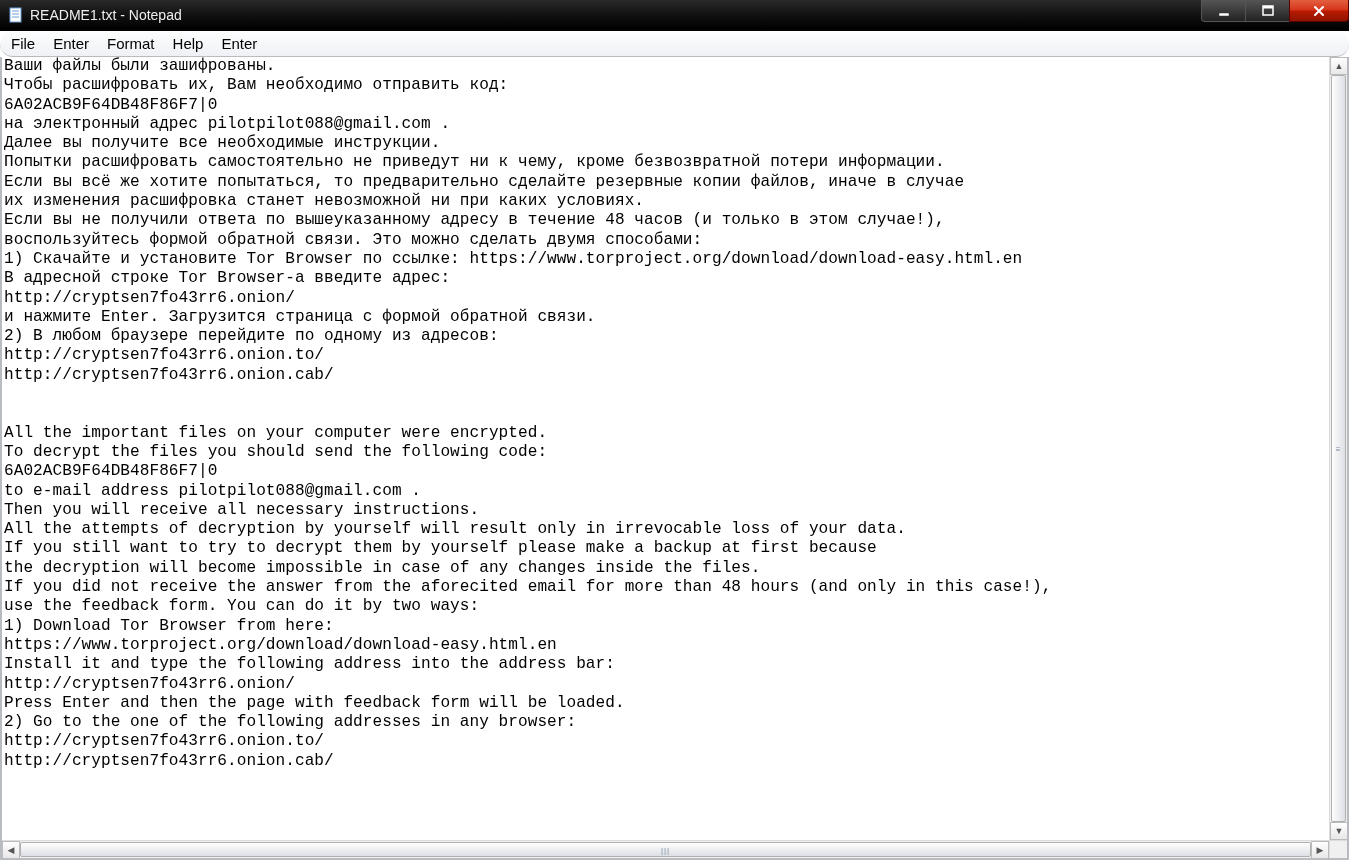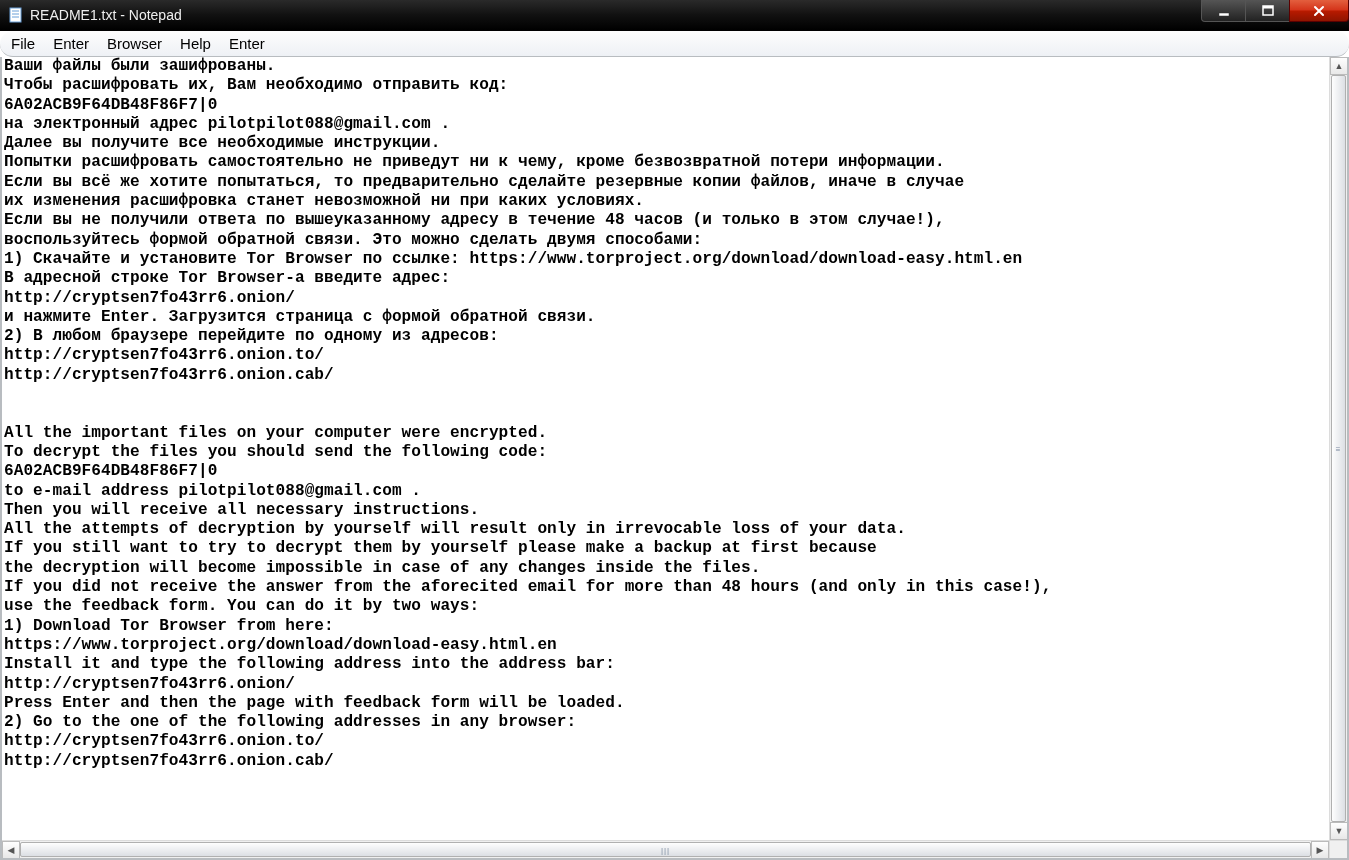--- a/index.html
+++ b/index.html
@@ -90,21 +90,20 @@
     background: #fff;
   }
   .editor {
     white-space: pre;
     font-family: Consolas, "Courier New", monospace;
     font-size: 16.1px;
     line-height: 19.3px;
     letter-spacing: 0.04px;
     color: #000;
     padding: 0 2px 0 2px;
-    font-weight: bold;
   }
   
   .vscroll {
     position: absolute;
     right: 0; top: 0; bottom: 18px;
     width: 18px;
     background: #f0f0f0;
     border-left: 1px solid #dcdcdc;
     display: flex; flex-direction: column;
   }
@@ -187,21 +186,21 @@
         <svg width="14" height="12">
           <path d="M3 2 L11 10 M11 2 L3 10" stroke="#fff" stroke-width="2" stroke-linecap="round"></path>
         </svg>
       </div>
     </div>
   </div>
 
   <div class="menubar">
     <div class="menu-item">File</div>
     <div class="menu-item">Enter</div>
-    <div class="menu-item">Browser</div>
+    <div class="menu-item">Format</div>
     <div class="menu-item">Help</div>
     <div class="menu-item">Enter</div>
   </div>
 
   <div class="client">
     <div class="editor-wrap">
       <div class="editor">Ваши файлы были зашифрованы.
 Чтобы расшифровать их, Вам необходимо отправить код:
 6A02ACB9F64DB48F86F7|0
 на электронный адрес pilotpilot088@gmail.com .

